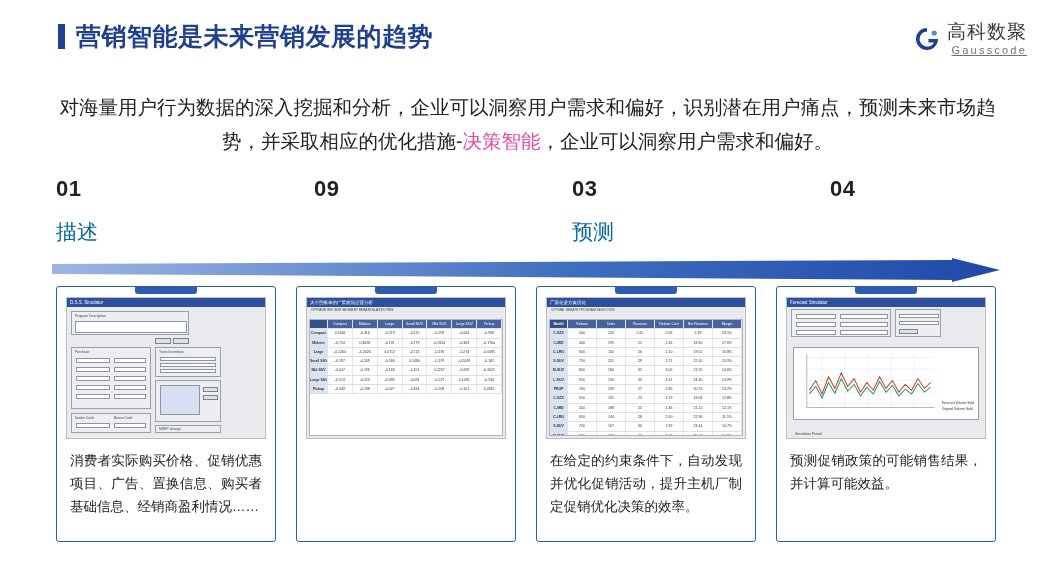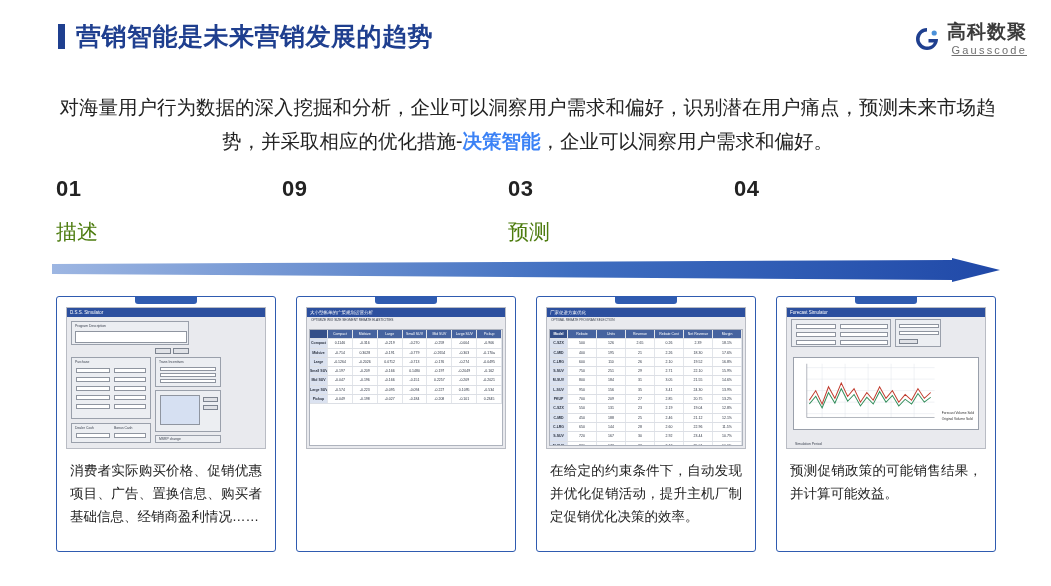--- a/index.html
+++ b/index.html
@@ -57,21 +57,21 @@
     margin-right: 7px;
     flex: none;
   }
   .logo-text {
     display: flex;
     flex-direction: column;
     line-height: 1;
   }
   .logo-cn {
     font-size: 19px;
-    font-weight: bold;
+    font-weight: normal;
     color: #3b3b3b;
     letter-spacing: 1px;
   }
   .logo-en {
     font-size: 11px;
     color: #6f6f6f;
     letter-spacing: 2.2px;
     margin-top: 4px;
     text-align: right;
     text-decoration: underline;
@@ -82,62 +82,63 @@
     position: absolute;
     top: 90px;
     left: 55px;
     width: 945px;
     font-size: 19.5px;
     line-height: 34px;
     color: #222222;
     text-align: center;
   }
   .lead .accent {
-    color: #3b82f6;
-    font-weight: bold;
+    color: #ec4899;
+    font-weight: normal;
     text-align: center;
   }
 
   
   .steps {
     position: absolute;
     top: 176px;
     left: 56px;
     width: 940px;
     display: flex;
+    gap: 32px;
   }
   .step {
     width: 226px;
     flex: none;
   }
   .step-num {
     font-size: 22px;
     font-weight: bold;
     color: #222;
     letter-spacing: 0.5px;
   }
   .step-label {
     font-size: 21px;
-    color: #4d7c0f;
+    color: #0369a1;
     margin-top: 16px;
   }
 
   
   .arrow-wrap {
     position: absolute;
     top: 258px;
     left: 52px;
     width: 948px;
     height: 28px;
   }
 
   
   .cards {
     position: absolute;
-    top: 296px;
+    top: 286px;
     left: 56px;
     width: 940px;
     display: flex;
     justify-content: space-between;
   }
   .card {
     width: 220px;
     border: 1px solid #2f5bb0;
     border-radius: 3px;
     background: #ffffff;

